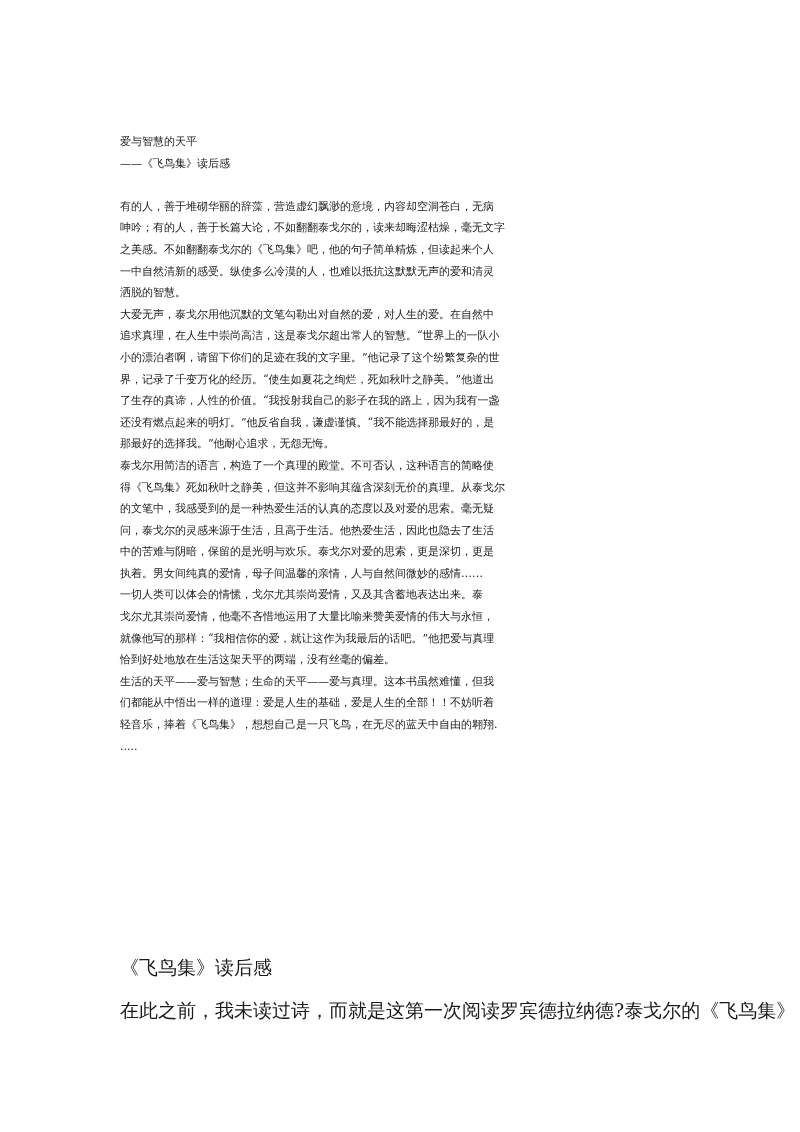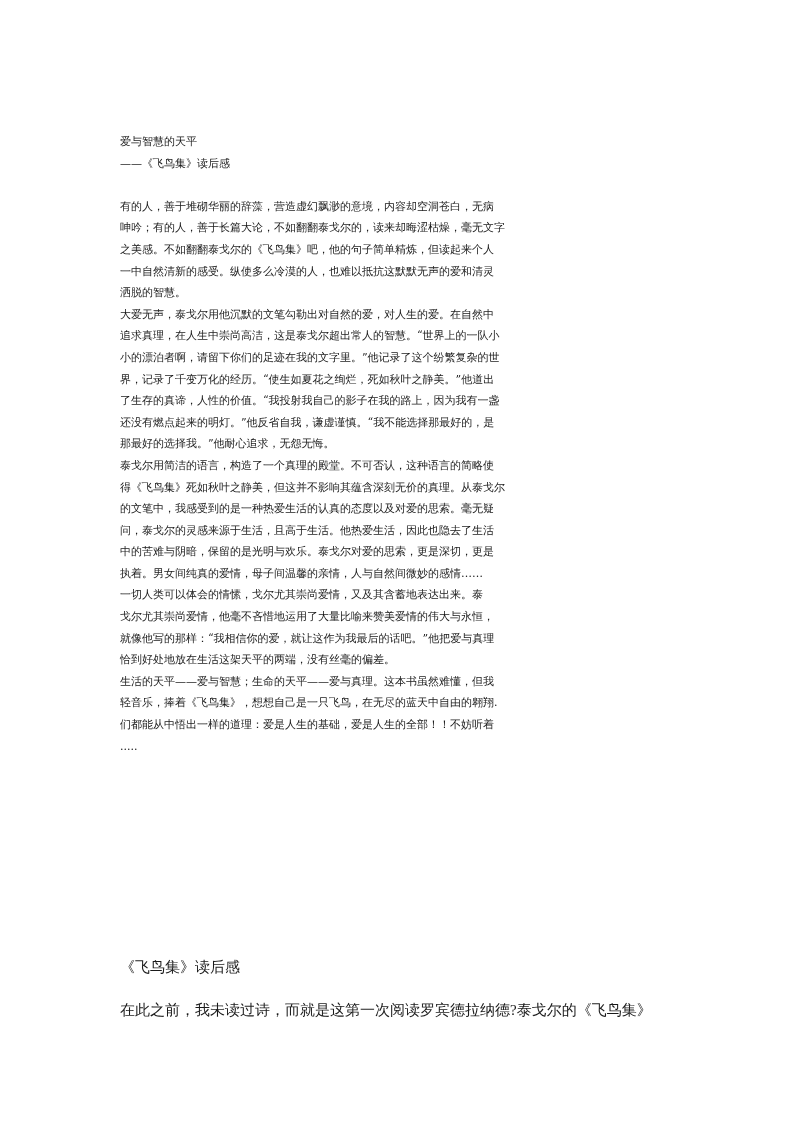--- a/index.html
+++ b/index.html
@@ -29,23 +29,22 @@
       height: 21.6px;
     }
     .gap {
       height: 21.6px;
     }
     .section2 {
       position: absolute;
       left: 120px;
       top: 957px;
       width: 580px;
-      font-size: 15px;
+      font-size: 19px;
       line-height: 21.6px;
-      font-family: Liberation Serif, serif;
     }
   </style>
 </head>
 <body>
 
 <div class="page">
   <div class="line">爱与智慧的天平</div>
   <div class="line">——《飞鸟集》读后感</div>
   <div class="gap"></div>
   <div id="a1-body">
@@ -65,22 +64,22 @@
     <div class="line">得《飞鸟集》死如秋叶之静美，但这并不影响其蕴含深刻无价的真理。从泰戈尔</div>
     <div class="line">的文笔中，我感受到的是一种热爱生活的认真的态度以及对爱的思索。毫无疑</div>
     <div class="line">问，泰戈尔的灵感来源于生活，且高于生活。他热爱生活，因此也隐去了生活</div>
     <div class="line">中的苦难与阴暗，保留的是光明与欢乐。泰戈尔对爱的思索，更是深切，更是</div>
     <div class="line">执着。男女间纯真的爱情，母子间温馨的亲情，人与自然间微妙的感情……</div>
     <div class="line">一切人类可以体会的情愫，戈尔尤其崇尚爱情，又及其含蓄地表达出来。泰</div>
     <div class="line">戈尔尤其崇尚爱情，他毫不吝惜地运用了大量比喻来赞美爱情的伟大与永恒，</div>
     <div class="line">就像他写的那样：“我相信你的爱，就让这作为我最后的话吧。”他把爱与真理</div>
     <div class="line">恰到好处地放在生活这架天平的两端，没有丝毫的偏差。</div>
     <div class="line">生活的天平——爱与智慧；生命的天平——爱与真理。这本书虽然难懂，但我</div>
+    <div class="line">们都能从中悟出一样的道理：爱是人生的基础，爱是人生的全部！！不妨听着</div>
     <div class="line">轻音乐，捧着《飞鸟集》，想想自己是一只飞鸟，在无尽的蓝天中自由的翱翔.</div>
-    <div class="line">们都能从中悟出一样的道理：爱是人生的基础，爱是人生的全部！！不妨听着</div>
     <div class="line">.....</div>
   </div>
 </div>
 
 <div class="section2">
   <div class="line">《飞鸟集》读后感</div>
   <div class="gap"></div>
   <div class="line">在此之前，我未读过诗，而就是这第一次阅读罗宾德拉纳德?泰戈尔的《飞鸟集》</div>
 </div>
 

